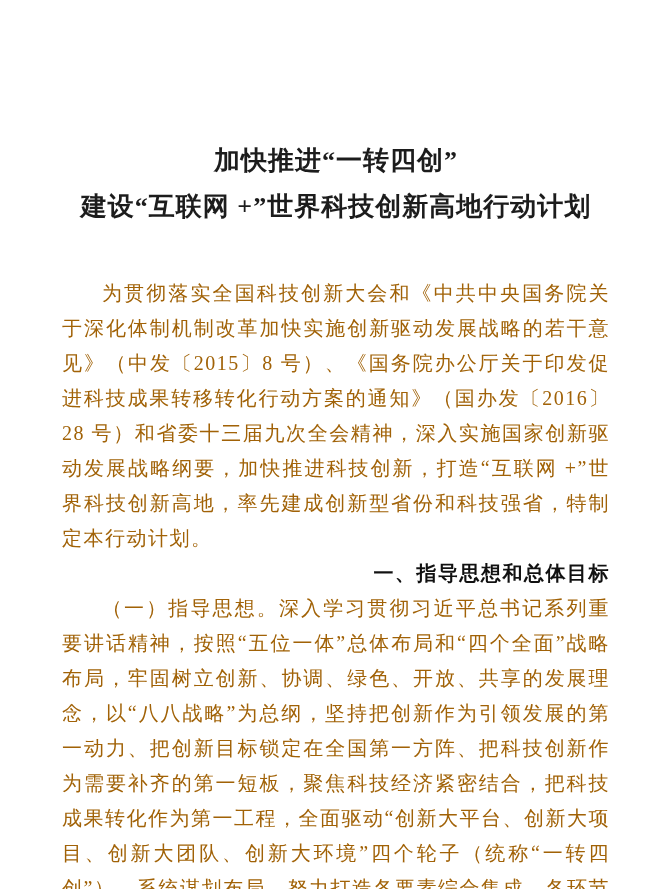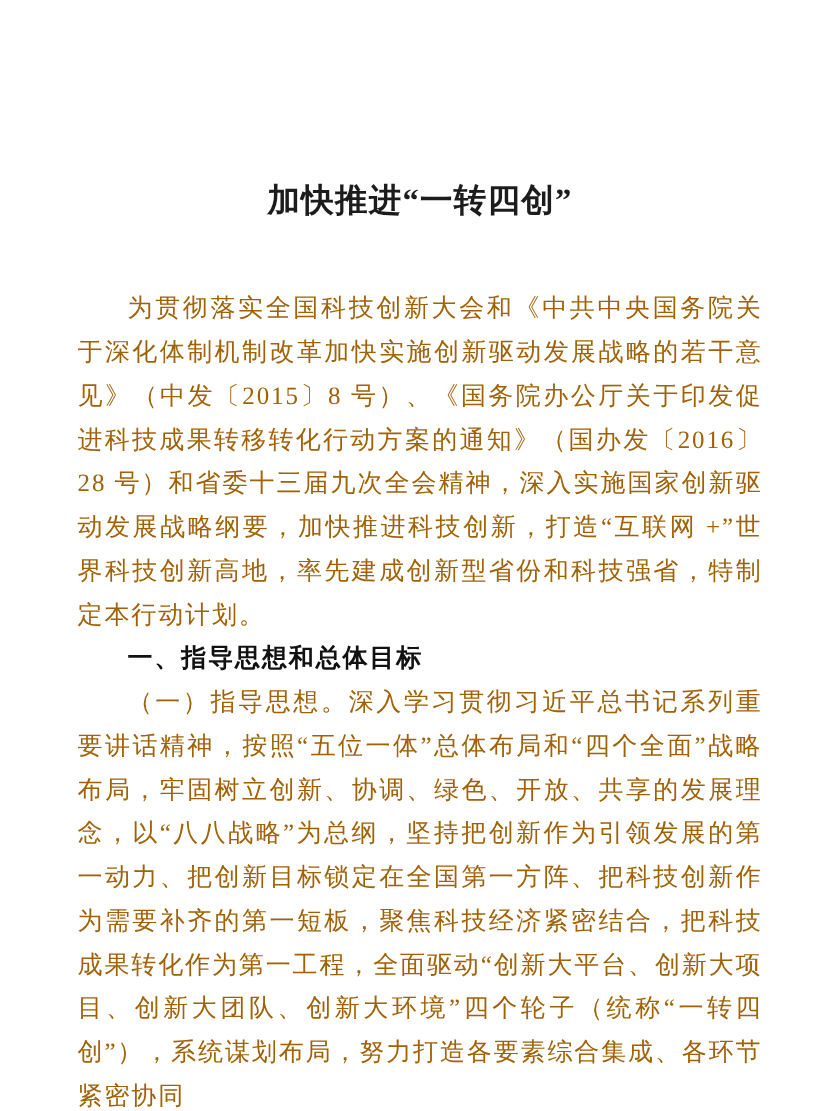--- a/index.html
+++ b/index.html
@@ -38,29 +38,31 @@
     color: #a16207;
   }
   .section-heading {
     font-family: "Liberation Sans", "DejaVu Sans", sans-serif;
     font-weight: bold;
     font-size: 20px;
     line-height: 35px;
     letter-spacing: 1.5px;
     text-indent: 2em;
     color: #111111;
+    text-align: right;
   }
 </style>
 </head>
 <body>
 
 <div class="page">
 
   <h1 class="doc-title">
     <span class="title-line">加快推进“一转四创”</span>
+    <span class="title-line">建设“互联网 +”世界科技创新高地行动计划</span>
   </h1>
 
   <p class="body-paragraph">为贯彻落实全国科技创新大会和《中共中央国务院关于深化体制机制改革加快实施创新驱动发展战略的若干意见》（中发〔2015〕8 号）、《国务院办公厅关于印发促进科技成果转移转化行动方案的通知》（国办发〔2016〕28 号）和省委十三届九次全会精神，深入实施国家创新驱动发展战略纲要，加快推进科技创新，打造“互联网 +”世界科技创新高地，率先建成创新型省份和科技强省，特制定本行动计划。</p>
 
   <h2 class="section-heading">一、指导思想和总体目标</h2>
 
   <p class="body-paragraph">（一）指导思想。深入学习贯彻习近平总书记系列重要讲话精神，按照“五位一体”总体布局和“四个全面”战略布局，牢固树立创新、协调、绿色、开放、共享的发展理念，以“八八战略”为总纲，坚持把创新作为引领发展的第一动力、把创新目标锁定在全国第一方阵、把科技创新作为需要补齐的第一短板，聚焦科技经济紧密结合，把科技成果转化作为第一工程，全面驱动“创新大平台、创新大项目、创新大团队、创新大环境”四个轮子（统称“一转四创”），系统谋划布局，努力打造各要素综合集成、各环节紧密协同</p>
 
 </div>
 

